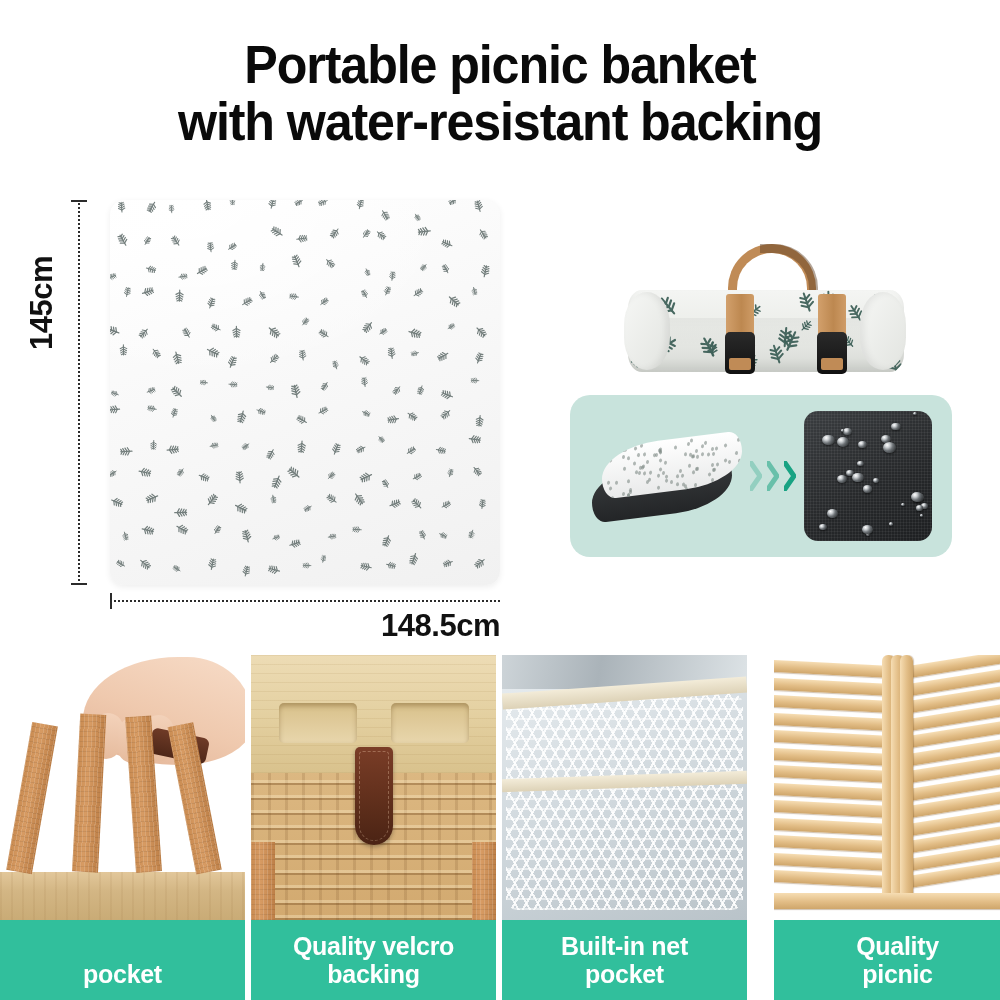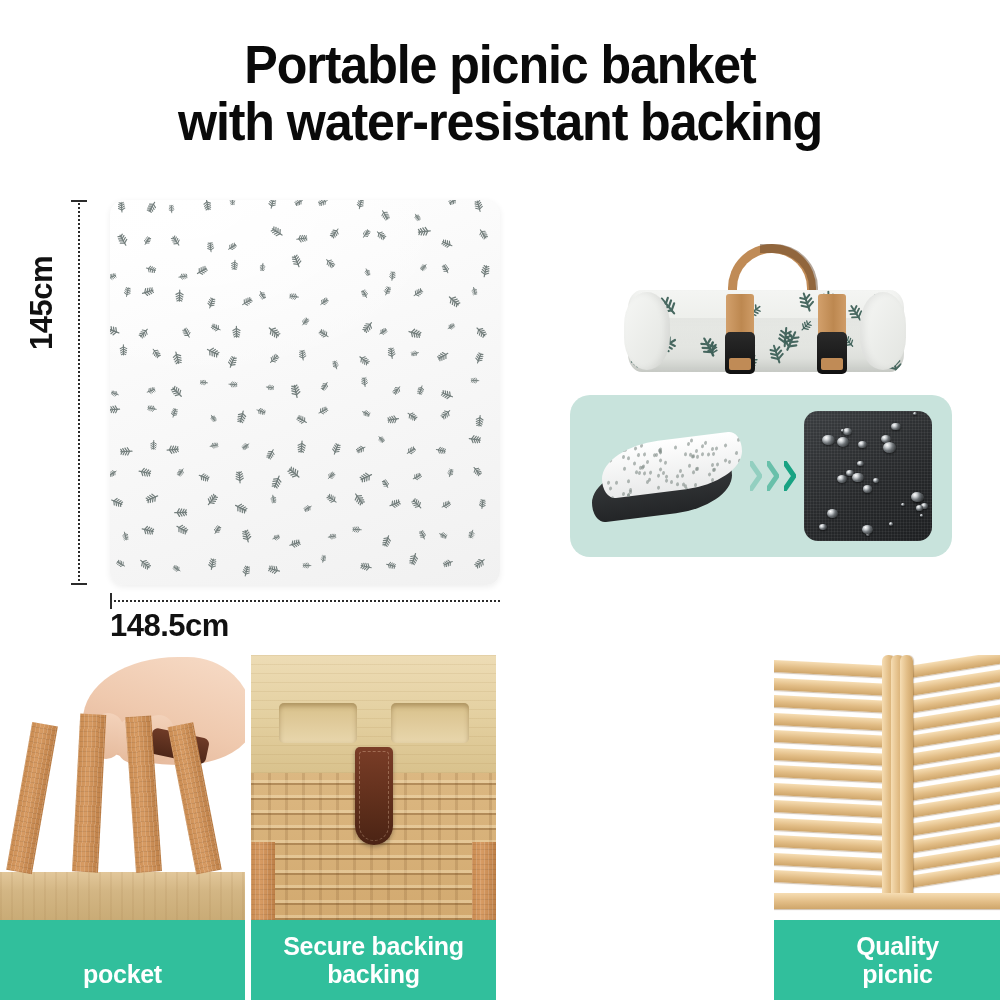--- a/index.html
+++ b/index.html
@@ -62,21 +62,21 @@
   
   .dim-h{position:absolute;left:110px;top:600px;width:390px;height:2px;}
   .dim-h .line{
     position:absolute;left:0;top:0;height:0;width:100%;
     border-top:2px dotted #2b2b2b;
   }
   .dim-h .cap{position:absolute;top:-7px;width:2px;height:16px;background:#2b2b2b;}
   .dim-h .cap.l{left:0;}
   .dim-h .cap.r{right:0;}
   .dim-h-label{
-    position:absolute;left:110px;top:608px;width:390px;text-align:left;
+    position:absolute;left:110px;top:608px;width:390px;text-align:right;
     font-size:31px;font-weight:bold;color:#111;letter-spacing:-.5px;
   }
 
   
   .roll-wrap{position:absolute;left:610px;top:228px;width:310px;height:160px;}
   .roll-body{
     position:absolute;left:18px;top:62px;width:276px;height:82px;
     border-radius:14px/18px;
     background:linear-gradient(180deg,#f4f5f3 0%,#eceeea 45%,#e0e2de 78%,#d4d7d2 100%);
     box-shadow:inset 0 -6px 10px rgba(0,0,0,.07);
@@ -3368,26 +3368,41 @@
         <div class="wicker"></div>
         <div class="lid"></div>
         <div class="lid-slot" style="left:28px;"></div>
         <div class="lid-slot" style="left:140px;"></div>
         <div class="velcro"></div>
         <div class="webbing" style="left:0;bottom:0;width:24px;height:78px;"></div>
         <div class="webbing" style="right:0;bottom:0;width:24px;height:78px;"></div>
       </div>
       <div class="cap">
         <div>
-          <span>Secure backing</span><br>
+          <span>Quality velcro</span><br>
           <span>backing</span>
         </div>
       </div>
     </div>
 
+    <div class="panel p3">
+      <div class="photo">
+        <div class="net-bg"></div>
+        <div class="net-mesh"></div>
+        <div class="foil"></div>
+        <div class="net-band"></div>
+        <div class="net-band2"></div>
+      </div>
+      <div class="cap">
+        <div>
+          <span>Built-in net</span><br>
+          <span>pocket</span>
+        </div>
+      </div>
+    </div>
 
     <div class="panel p4">
       <div class="photo">
         <div class="willow" id="willow">
             <div class="rod" style="left: -6px; width: 130px; top: 8px; transform: rotate(3deg);"></div>
             <div class="rod" style="left: -6px; width: 130px; top: 25.5px; transform: rotate(3deg);"></div>
             <div class="rod" style="left: -6px; width: 130px; top: 43px; transform: rotate(3deg);"></div>
             <div class="rod" style="left: -6px; width: 130px; top: 60.5px; transform: rotate(3deg);"></div>
             <div class="rod" style="left: -6px; width: 130px; top: 78px; transform: rotate(3deg);"></div>
             <div class="rod" style="left: -6px; width: 130px; top: 95.5px; transform: rotate(3deg);"></div>

